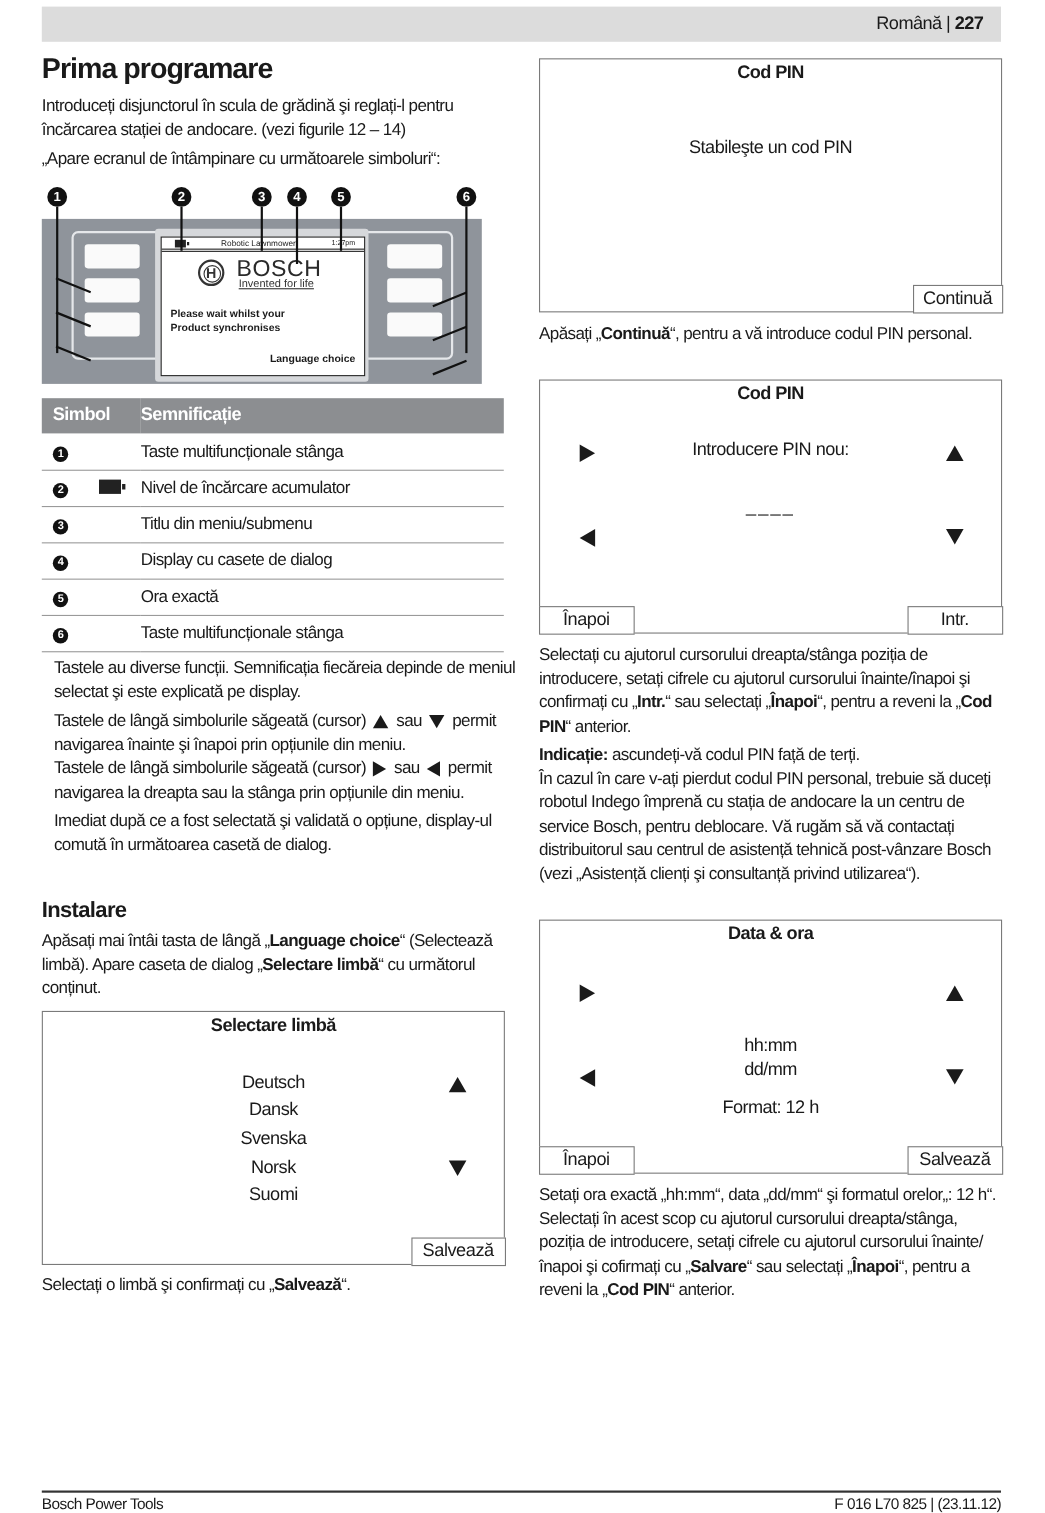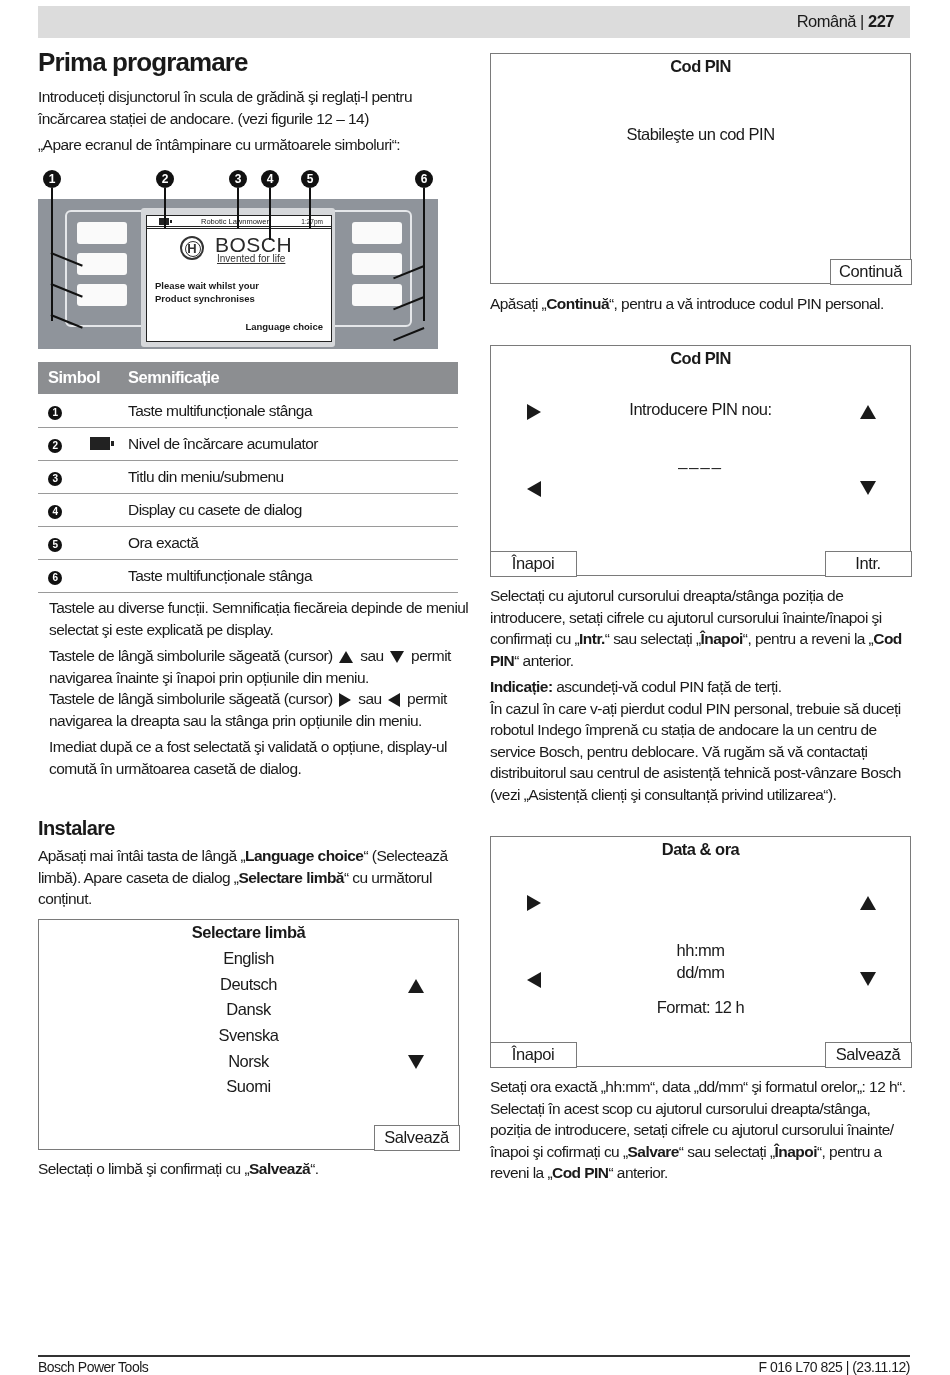--- a/index.html
+++ b/index.html
@@ -236,21 +236,20 @@
   <p class="para">Imediat după ce a fost selectată şi validată o opțiune, display-ul comută în următoarea casetă de dialog.</p>
 </div>
 
 <div class="txt cond" style="left:38px; top:814px; width:422px;">
   <h2 class="sub">Instalare</h2>
   <p style="margin-top:3px;"><span>Apăsați mai întâi tasta de lângă „</span><b>Language choice</b><span>“ (Selectează limbă). Apare caseta de dialog „</span><b>Selectare limbă</b><span>“ cu următorul conținut.</span></p>
 </div>
 
 <div class="dlg" style="left:38px; top:919px; width:421px; height:231px;">
   <div class="dtitle" style="top:2px;">Selectare limbă</div>
-  <div class="dtext" style="top:28px;">English</div>
   <div class="dtext" style="top:54px;">Deutsch</div>
   <div class="dtext" style="top:79px;">Dansk</div>
   <div class="dtext" style="top:105px;">Svenska</div>
   <div class="dtext" style="top:131px;">Norsk</div>
   <div class="dtext" style="top:156px;">Suomi</div>
   <div class="tri tri-up" style="left:369px; top:59px;"></div>
   <div class="tri tri-down" style="left:369px; top:135px;"></div>
   <div class="softkey" style="right:-1.5px; width:86px;">Salvează</div>
 </div>
 

